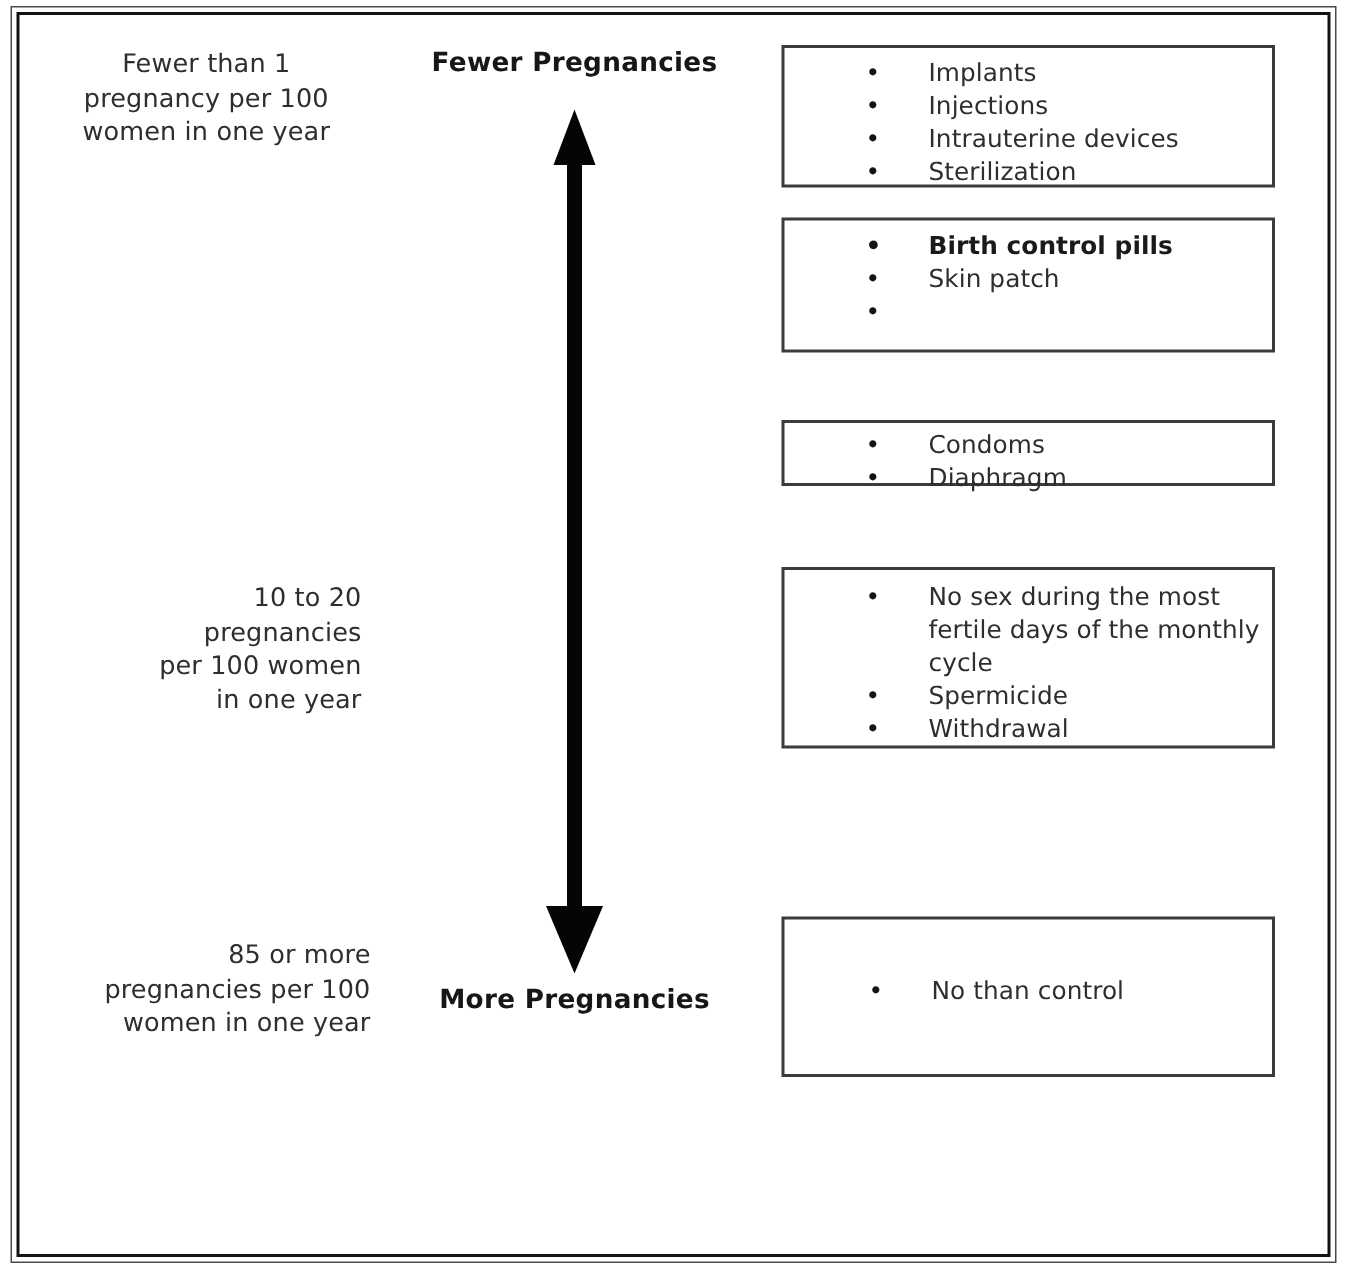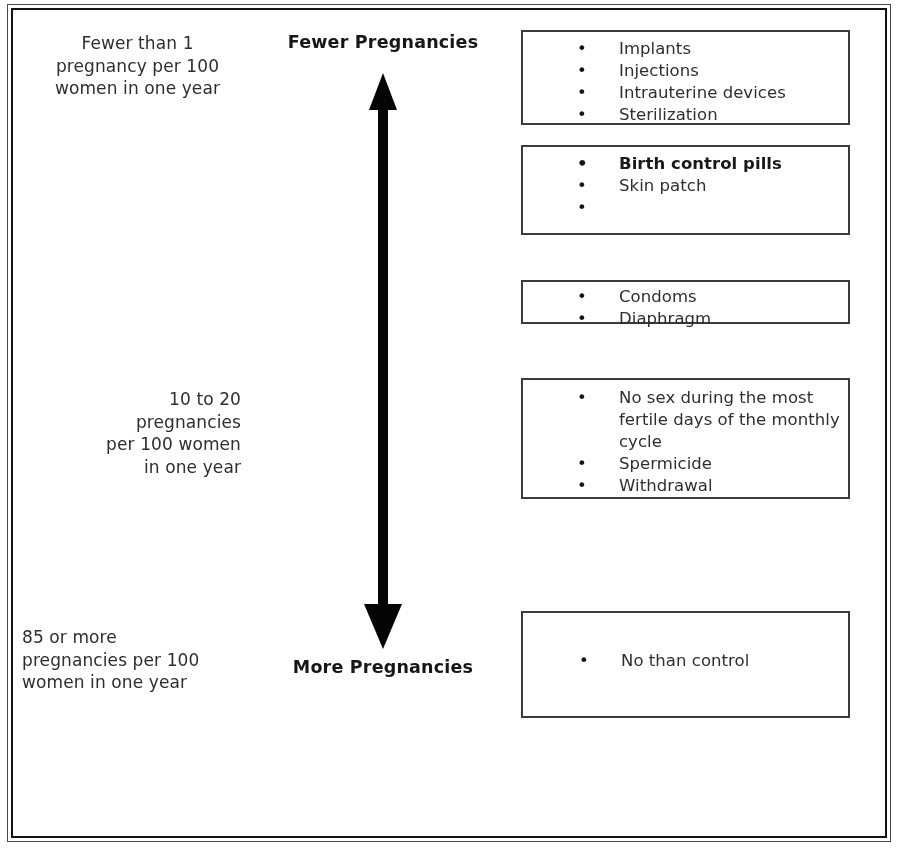--- a/index.html
+++ b/index.html
@@ -65,21 +65,21 @@
     left: 26px;
     top: 348px;
     width: 215px;
     text-align: right;
     margin-top: 40px;
   }
   #scale-label-bottom {
     left: 22px;
     top: 626px;
     width: 225px;
-    text-align: left;
+    text-align: right;
   }
 
   
   .axis-heading {
     position: absolute;
     font-size: 17.5px;
     font-weight: bold;
     color: #17171a;
     letter-spacing: 0.2px;
     white-space: nowrap;

